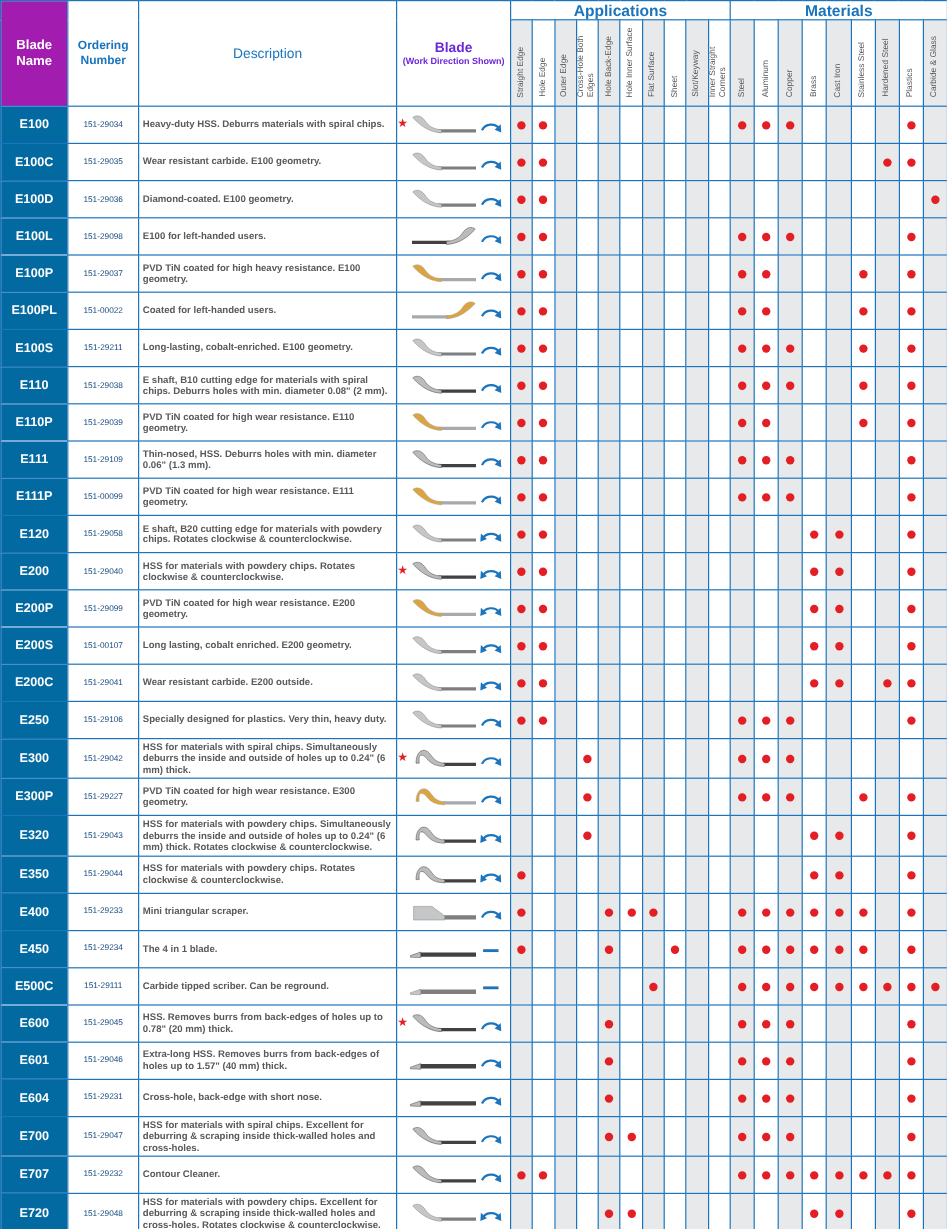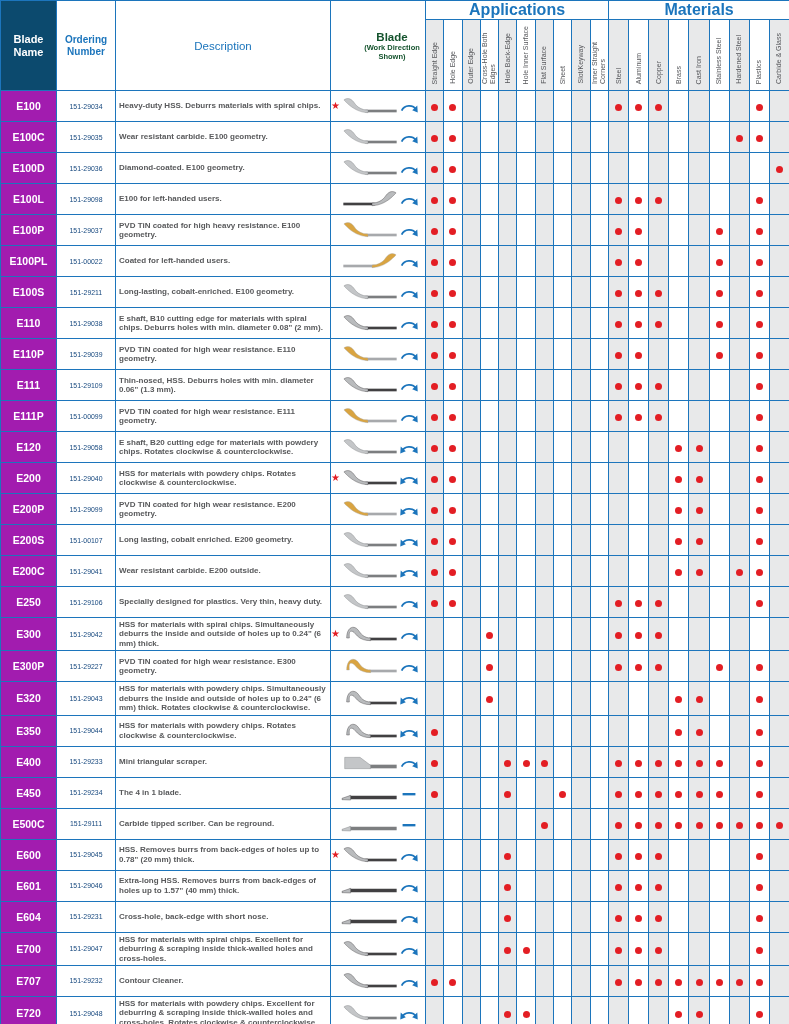--- a/index.html
+++ b/index.html
@@ -1,33 +1,33 @@
 <!DOCTYPE html>
 <html><head>
 <meta charset="utf-8">
 <style>
   html,body{margin:0;padding:0;background:#fff;}
   body{width:789px;font-family:"Liberation Sans",sans-serif;-webkit-font-smoothing:antialiased;}
   table{border-collapse:collapse;table-layout:fixed;width:789px;}
   th,td{border:1.5px solid #1c75bc;padding:0;overflow:hidden;}
   
-  th.name-h{background:#0c4a6e;color:#fff;font-size:11px;font-weight:bold;line-height:1.15;}
+  th.name-h{background:#a21caf;color:#fff;font-size:11px;font-weight:bold;line-height:1.15;}
   th.order-h{color:#1c75bc;font-size:10px;font-weight:bold;line-height:1.15;}
   th.desc-h{color:#1c75bc;font-size:11.5px;font-weight:normal;}
-  th.blade-h{color:#14532d;vertical-align:middle;padding-left:28px;}
+  th.blade-h{color:#6d28d9;vertical-align:middle;}
   th.blade-h .t1{display:block;font-size:11.5px;font-weight:bold;}
   th.blade-h .t2{display:block;font-size:7.5px;font-weight:bold;}
-  th.group-h{color:#1c75bc;font-size:16px;font-weight:bold;height:15px;background:#fff;}
+  th.group-h{color:#1c75bc;font-size:13px;font-weight:bold;height:15px;background:#fff;}
   th.vcell{height:67px;vertical-align:bottom;background:#fff;}
   th.vcell.shade,td.shade{background:#e8e9ea;}
   .vlabel{display:inline-block;writing-mode:vertical-rl;transform:rotate(180deg);
           font-size:7px;font-weight:normal;color:#55565a;line-height:1.15;
           max-height:64px;margin-bottom:2px;text-align:left;white-space:normal;}
   
-  td.name{background:#a21caf;color:#fff;font-weight:bold;font-size:10.5px;text-align:center;vertical-align:middle;}
+  td.name{background:#0369a1;color:#fff;font-weight:bold;font-size:10.5px;text-align:center;vertical-align:middle;}
   td.order{font-size:6.9px;color:#15477e;text-align:center;vertical-align:middle;letter-spacing:0;}
   td.desc{font-size:8px;color:#58595b;padding:2px 3px;line-height:1.18;vertical-align:middle;font-weight:bold;}
   td.blade{vertical-align:middle;}
   td.app,td.mat{text-align:center;vertical-align:middle;}
   tr.prow>td{height:26px;}
   .dot{display:inline-block;width:7px;height:7px;border-radius:50%;background:#e31e24;}
   .blade-wrap{position:relative;display:flex;align-items:center;height:26px;padding:0 1px 0 9px;}
   .star{position:absolute;left:0px;top:50%;transform:translateY(-50%);color:#e31e24;font-size:10px;line-height:1;}
   svg.blade-svg{width:60px;height:22px;flex:0 0 auto;}
   svg.arrow-svg{width:22px;height:16px;flex:0 0 auto;margin-left:-2px;}

